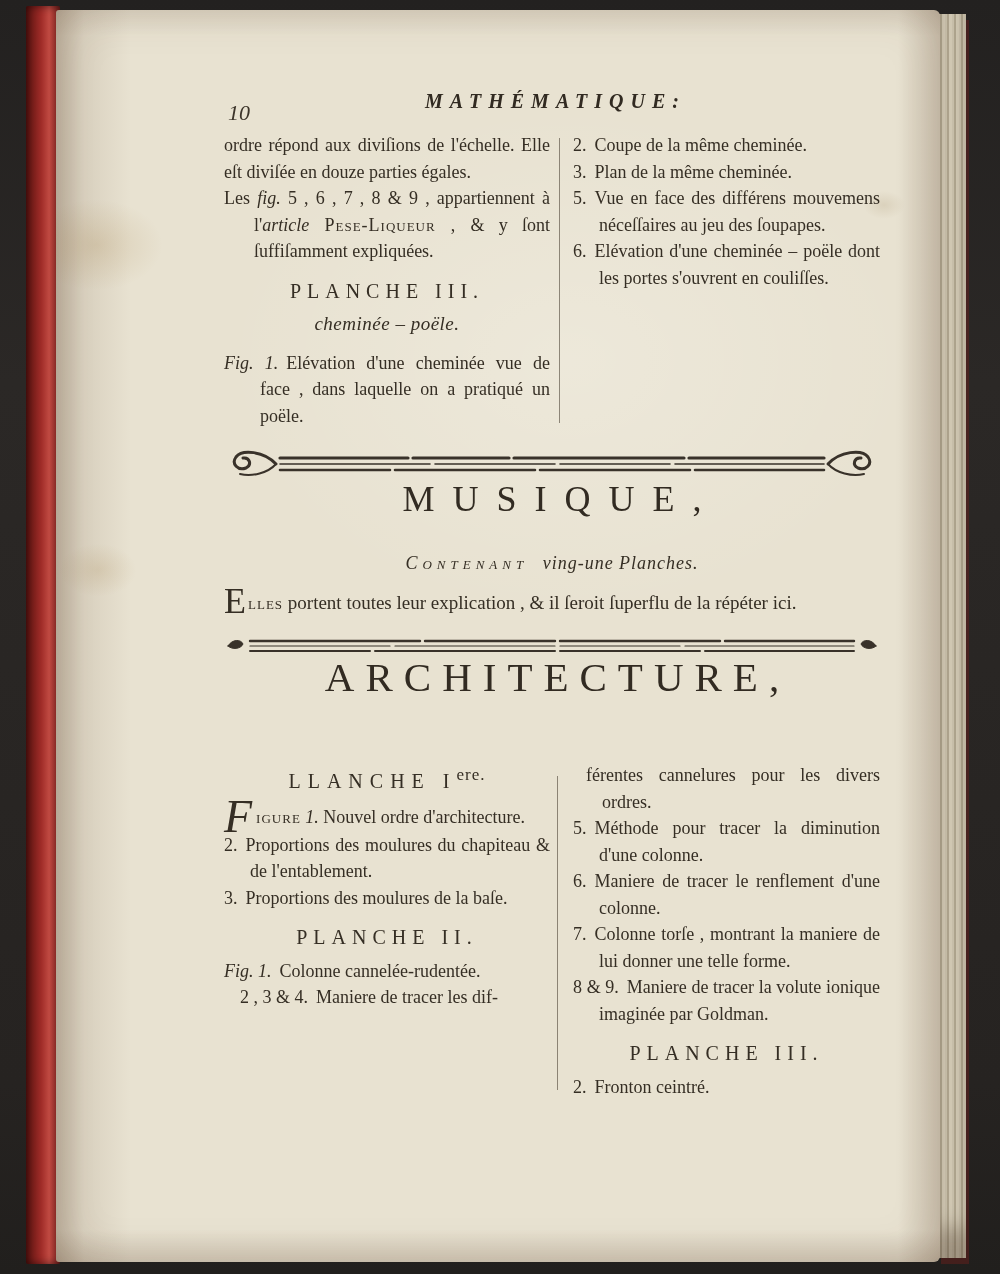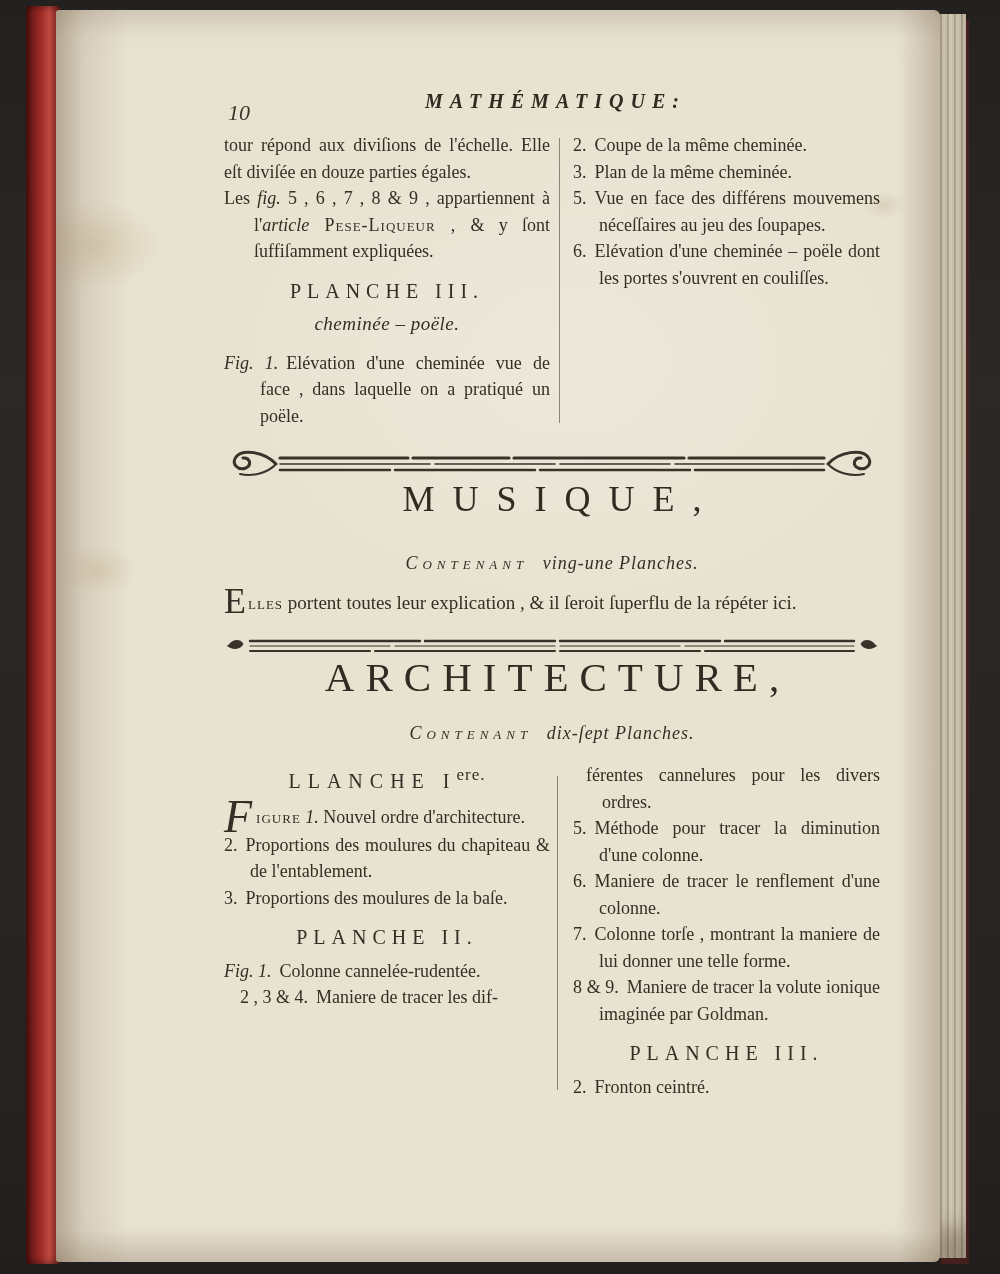--- a/index.html
+++ b/index.html
@@ -130,21 +130,21 @@
   <div class="page">
     <div class="content">
 
       <div class="running-head">
         <span class="pagenum">10</span>
         <span class="head-title">MATHÉMATIQUE:</span>
       </div>
 
       <div class="twocol top">
         <div class="colL">
-          <p class="body-p">tour répond aux diviſions de l'échelle. Elle eſt diviſée en douze parties égales.</p>
+          <p class="body-p">ordre répond aux diviſions de l'échelle. Elle eſt diviſée en douze parties égales.</p>
           <p class="body-p hang30"><span>Les </span><em>fig.</em><span> 5 , 6 , 7 , 8 &amp; 9 , appartiennent à l'</span><em>article</em><span class="sc"> Pese-Liqueur ,</span><span> &amp; y ſont ſuffiſamment expliquées.</span></p>
           <h3 class="planche-h">PLANCHE III.</h3>
           <p class="planche-sub"><em>cheminée – poële.</em></p>
           <p class="body-p hang36"><em class="figlbl">Fig. 1.</em><span>Elévation d'une cheminée vue de face , dans laquelle on a pratiqué un poële.</span></p>
         </div>
 
         <div class="vrule"></div>
 
         <div class="colR">
           <p class="body-p item"><span class="inum">2.</span><span>Coupe de la même cheminée.</span><em></em><span></span></p>
@@ -181,24 +181,20 @@
             <path d="M4,10 C8,3 17,3 19,8 C17,13 8,14 4,10 Z" fill="#39322a" stroke-width="1"></path>
             <path d="M652,10 C648,3 639,3 637,8 C639,13 648,14 652,10 Z" fill="#39322a" stroke-width="1"></path>
             <line x1="26" y1="5" x2="630" y2="5" fill="none" stroke-width="2.4" stroke-dasharray="170 5 130 5 160 5 300"></line>
             <line x1="26" y1="10" x2="630" y2="10" fill="none" stroke-width="1.2" stroke-dasharray="140 5 160 5 120 5 300"></line>
             <line x1="26" y1="15" x2="630" y2="15" fill="none" stroke-width="2" stroke-dasharray="120 5 180 5 140 5 300"></line>
           </g>
         </svg>
       </div>
 
       <h2 class="arch-title">ARCHITECTURE,</h2>
-      <p class="contenant c2">
-        <span class="contenant-label">Contenant</span>
-        <em class="contenant-rest">dix-ſept Planches.</em>
-      </p>
 
       <div class="twocol arch">
         <div class="colL">
           <h3 class="llanche"><span>LLANCHE</span> <span>I</span><sup>ere.</sup></h3>
 
           <p class="body-p figure-p"><span class="bigF">F</span><span class="sc">igure</span><em> 1.</em><span> Nouvel ordre d'architecture.</span></p>
 
           <p class="body-p item"><span class="inum">2.</span><span>Proportions des moulures du chapiteau &amp; de l'entablement.</span></p>
           <p class="body-p item"><span class="inum">3.</span><span>Proportions des moulures de la baſe.</span></p>
 

